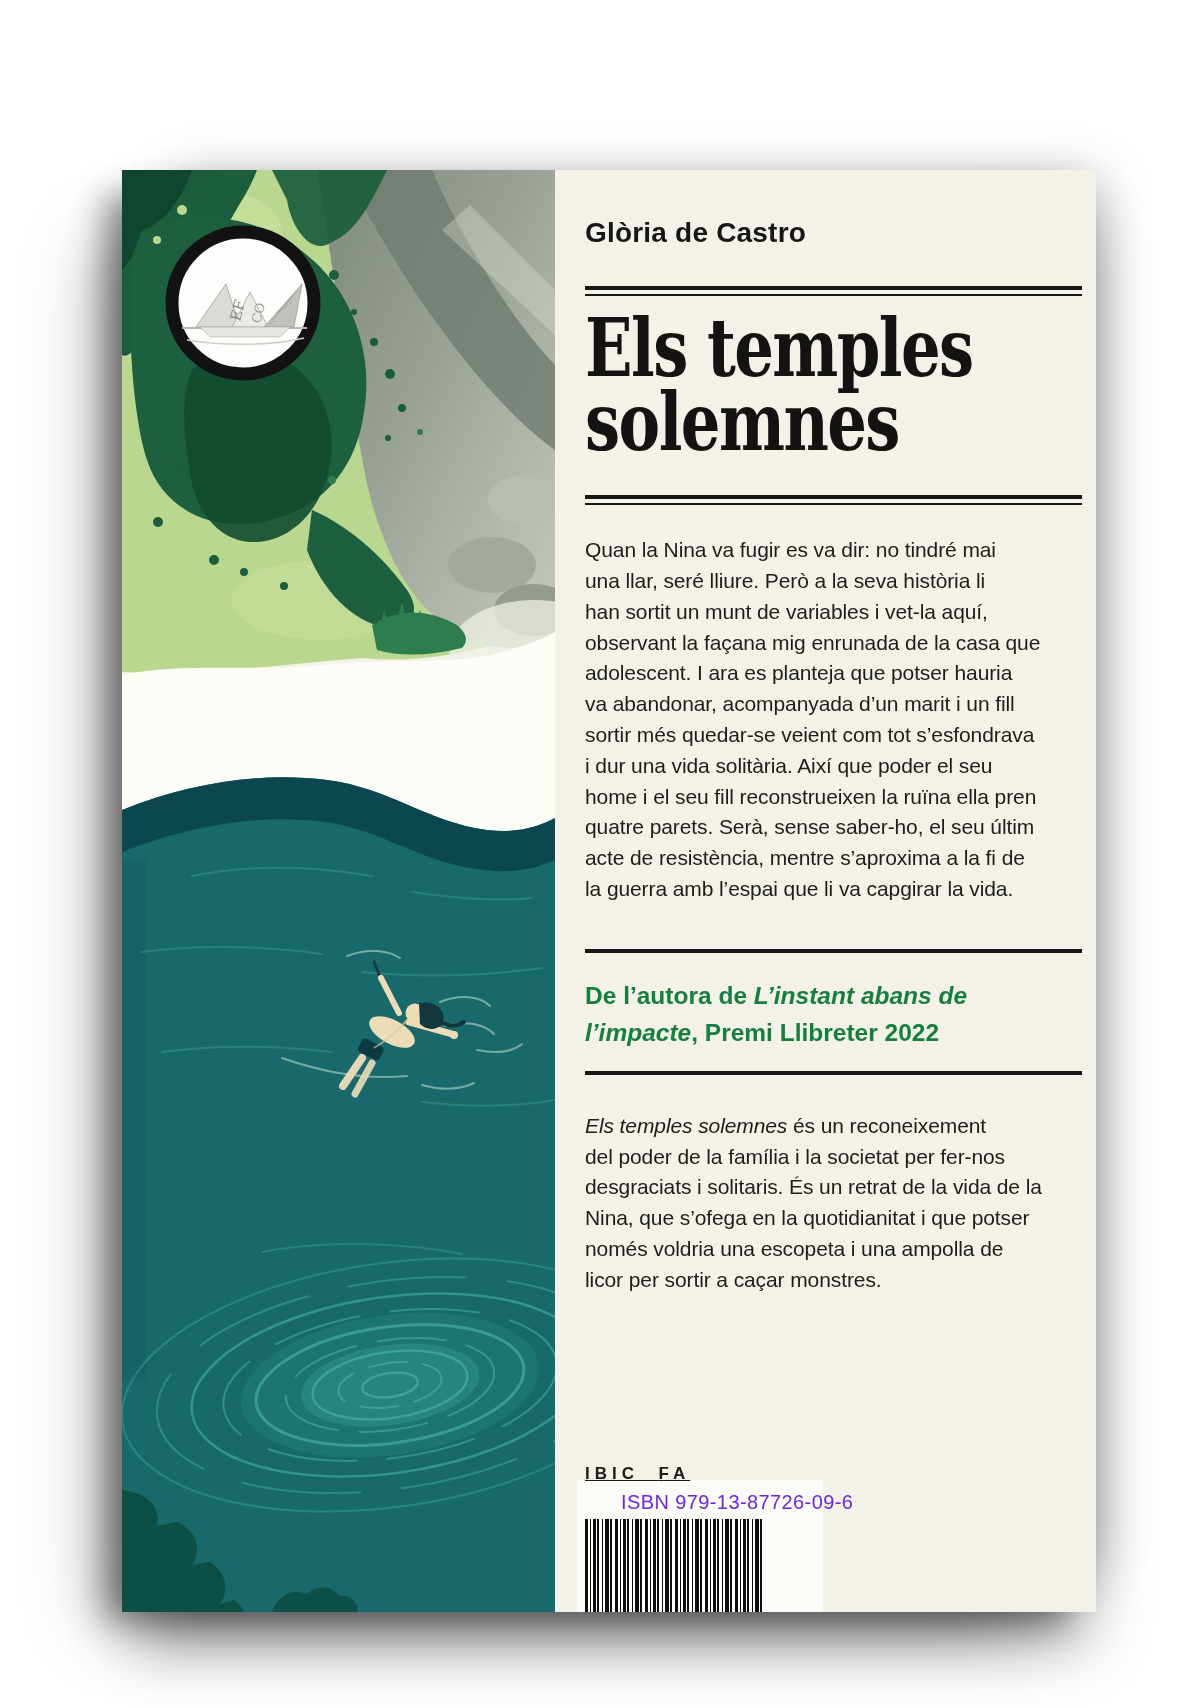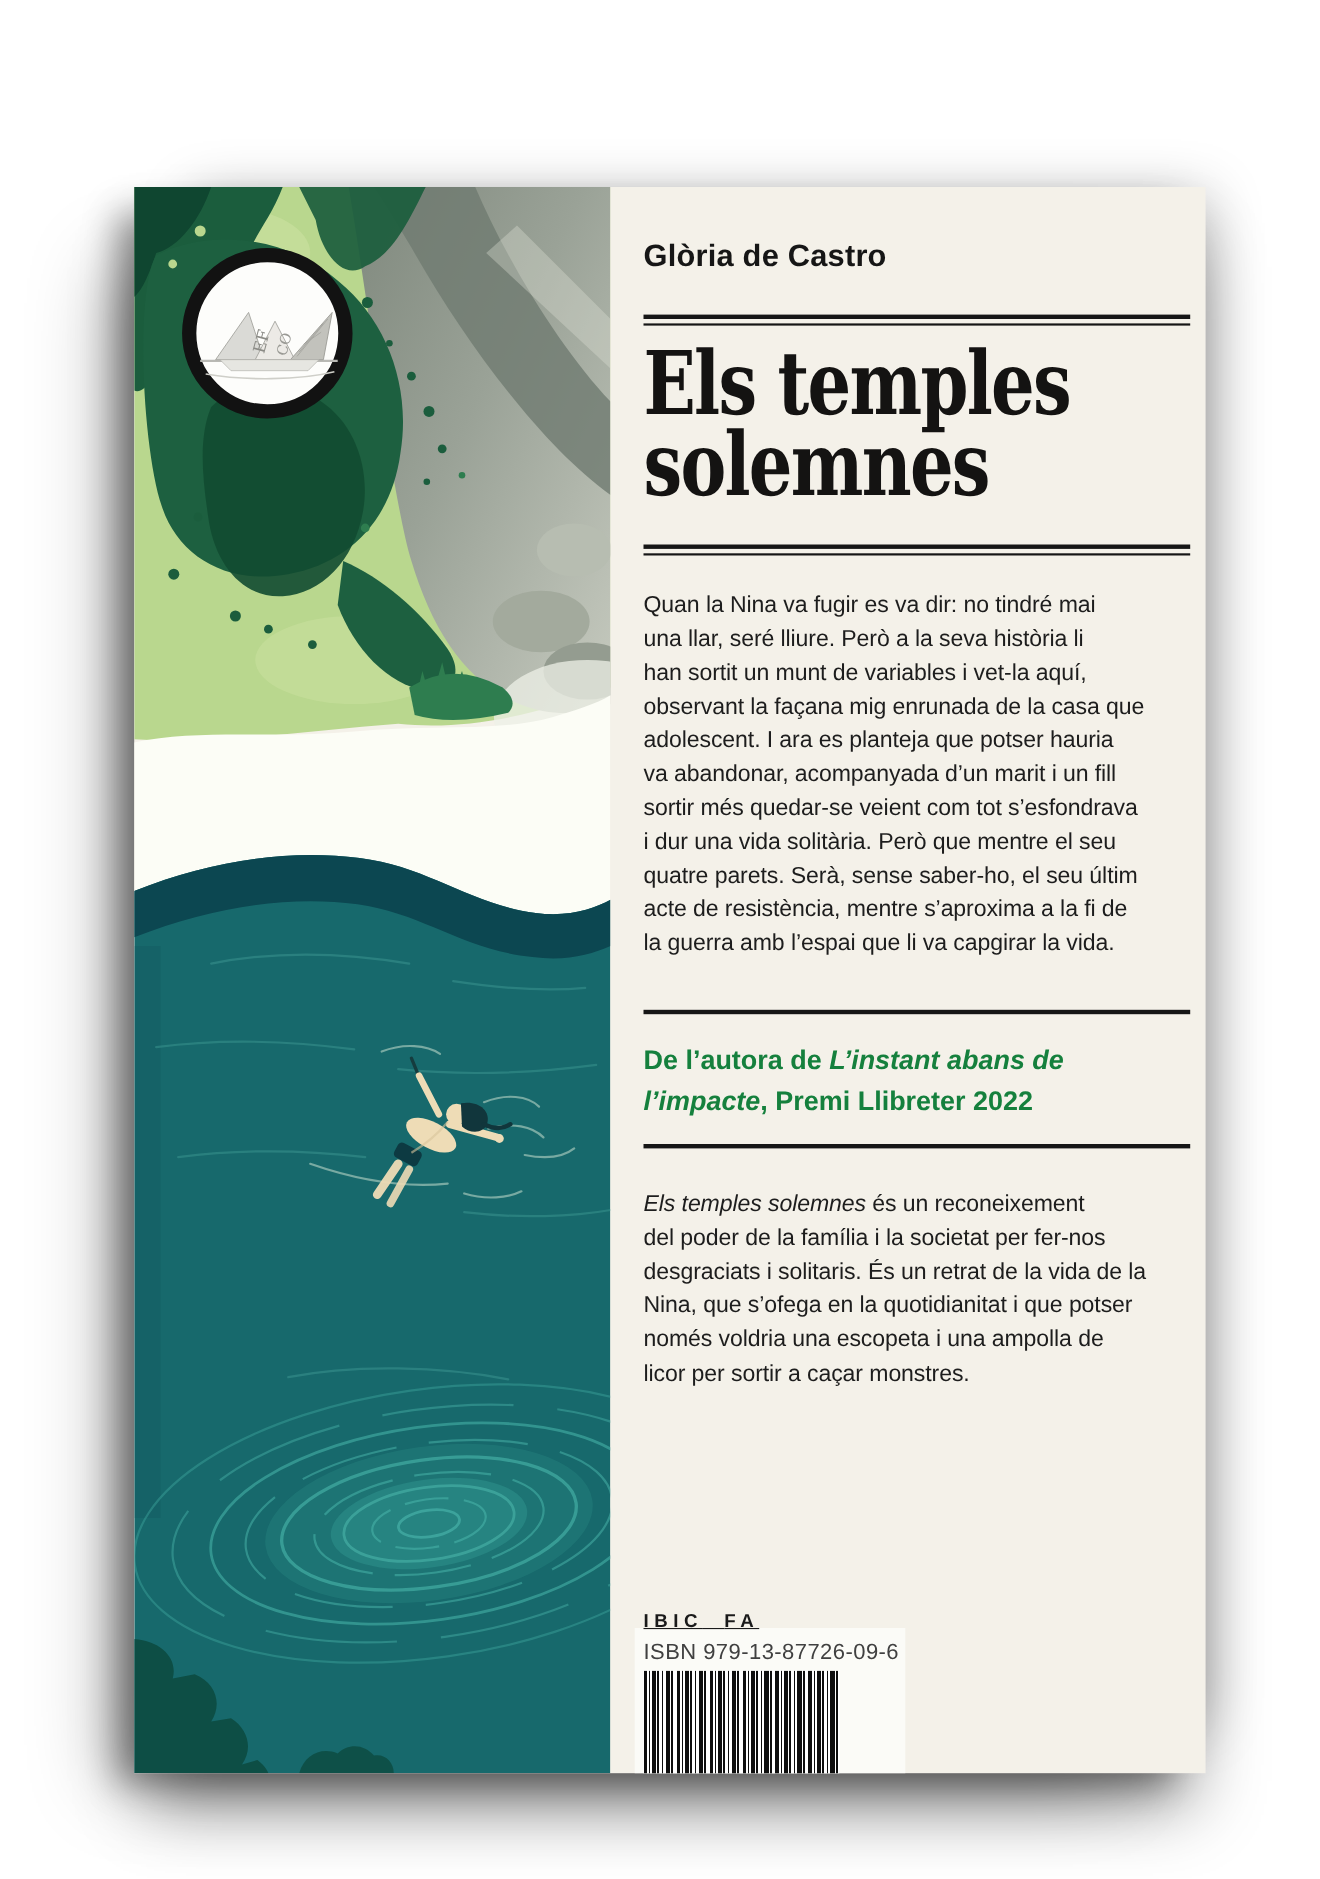--- a/index.html
+++ b/index.html
@@ -32,21 +32,21 @@
   .rule-b{margin-top:20px;}
   .bodytext{font-size:21px;line-height:30.8px;letter-spacing:-.1px;color:#1d1d1d;}
   .synopsis{margin-top:30px;}
   .promo{margin-top:24px;font-size:24.5px;line-height:37px;font-weight:bold;color:#15803d;}
   .promo .it{font-style:italic;}
   .blurb{margin-top:36px;}
   .blurb .it{font-style:italic;}
   .imprint-bg{position:absolute;left:22px;bottom:0;width:246px;height:132px;background:#fbfbf7;}
   .imprint{position:absolute;left:30px;bottom:0;}
   .ibic{font-size:17px;font-weight:bold;letter-spacing:5px;color:#1a1a1a;text-decoration:underline;}
-  .isbn{margin-top:7px;font-size:20px;letter-spacing:.4px;color:#404040;}
+  .isbn{margin-top:7px;font-size:20px;letter-spacing:.4px;color:#6d28d9;margin-left:36px;}
   .barcode{
     margin-top:5px;width:178px;height:93px;background:#fff;
     background-image:repeating-linear-gradient(90deg,
       #0e0e0e 0 3px,#ffffff 3px 5px,#0e0e0e 5px 6px,#ffffff 6px 8px,
       #0e0e0e 8px 11px,#ffffff 11px 12px,#0e0e0e 12px 14px,#ffffff 14px 17px,
       #0e0e0e 17px 18px,#ffffff 18px 20px,#0e0e0e 20px 24px,#ffffff 24px 25px,
       #0e0e0e 25px 27px,#ffffff 27px 30px);
   }
 </style>
 </head>
@@ -203,21 +203,22 @@
       <div class="rule-double under-title"></div>
 
       <div class="bodytext synopsis">
         <div>Quan la Nina va fugir es va dir: no tindré mai</div>
         <div>una llar, seré lliure. Però a la seva història li</div>
         <div>han sortit un munt de variables i vet-la aquí,</div>
         <div>observant la façana mig enrunada de la casa que</div>
         <div>adolescent. I ara es planteja que potser hauria</div>
         <div>va abandonar, acompanyada d’un marit i un fill</div>
         <div>sortir més quedar-se veient com tot s’esfondrava</div>
-        <div>i dur una vida solitària. Però que mentre el seu</div>
+        <div>i dur una vida solitària. Així que poder el seu</div>
+        <div>home i el seu fill reconstrueixen la ruïna ella pren</div>
         <div>quatre parets. Serà, sense saber-ho, el seu últim</div>
         <div>acte de resistència, mentre s’aproxima a la fi de</div>
         <div>la guerra amb l’espai que li va capgirar la vida.</div>
       </div>
 
       <div class="rule-single rule-a"></div>
 
       <div class="promo">
         <div><span>De l’autora de </span><span class="it">L’instant abans de</span></div>
         <div><span class="it">l’impacte</span><span>, Premi Llibreter 2022</span></div>

